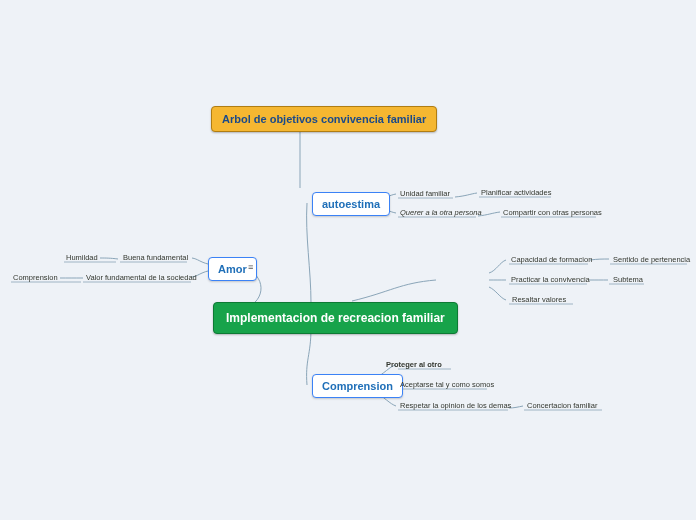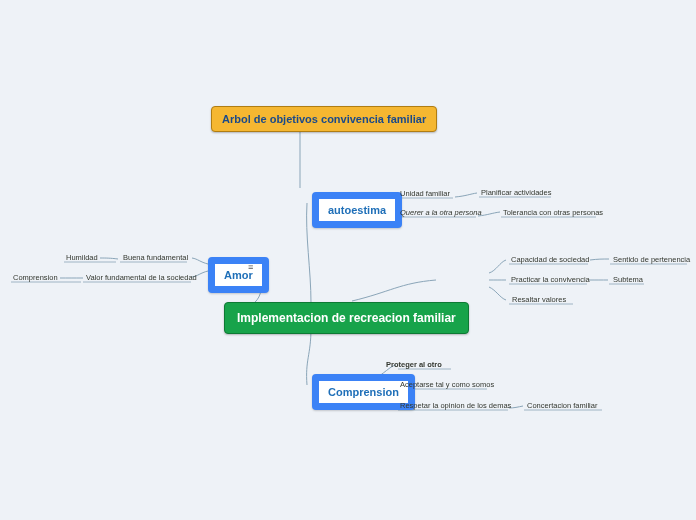--- a/index.html
+++ b/index.html
@@ -50,21 +50,21 @@
     border-radius: 4px;
     color: #ffffff;
     font-weight: bold;
     font-size: 12px;
     padding: 8px 12px;
     box-shadow: 0 1px 2px rgba(0,0,0,0.25);
   }
   
   .node-branch {
     background: #ffffff;
-    border: 7px solid #3b82f6;
+    border: 1px solid #3b82f6;
     border-radius: 4px;
     color: #1f6fb8;
     font-weight: bold;
     font-size: 11px;
     padding: 5px 9px;
     box-shadow: 0 1px 2px rgba(0,0,0,0.18);
   }
   
   .node-leaf {
     color: #33372f;
@@ -144,36 +144,36 @@
 
       <line x1="398" y1="369" x2="451" y2="369"></line>
       <line x1="398" y1="389" x2="487" y2="389"></line>
       <line x1="398" y1="410" x2="508" y2="410"></line>
       <line x1="524" y1="410" x2="602" y2="410"></line>
     </g>
   </svg>
 
   <div class="node node-title" style="left:211px; top:106px;">Arbol de objetivos convivencia familiar</div>
 
-  <div class="node node-central" style="left:224px; top:302px;">Implementacion de recreacion familiar</div>
+  <div class="node node-central" style="left:213px; top:302px;">Implementacion de recreacion familiar</div>
 
   <div class="node node-branch" style="left:312px; top:192px;">autoestima</div>
   <div class="node node-leaf" style="left:398px; top:189px;">Unidad familiar</div>
   <div class="node node-leaf" style="left:479px; top:188px;">Planificar actividades</div>
   <div class="node node-leaf" style="left:398px; top:208px;font-style:italic;">Querer a la otra persona</div>
-  <div class="node node-leaf" style="left:501px; top:208px;">Tolerancia con otras personas</div>
+  <div class="node node-leaf" style="left:501px; top:208px;">Compartir con otras personas</div>
 
   <div class="node node-branch" style="left:208px; top:257px;">Amor</div>
   <div class="handle" style="left:248px; top:263px;">≡</div>
   <div class="node node-leaf" style="left:64px; top:253px;">Humildad</div>
   <div class="node node-leaf" style="left:121px; top:253px;">Buena fundamental</div>
   <div class="node node-leaf" style="left:11px; top:273px;">Comprension</div>
   <div class="node node-leaf" style="left:84px; top:273px;">Valor fundamental de la sociedad</div>
 
-  <div class="node node-leaf" style="left:509px; top:255px;">Capacidad de sociedad</div>
+  <div class="node node-leaf" style="left:509px; top:255px;">Capacidad de formacion</div>
   <div class="node node-leaf" style="left:611px; top:255px;">Sentido de pertenencia</div>
   <div class="node node-leaf" style="left:509px; top:275px;">Practicar la convivencia</div>
   <div class="node node-leaf" style="left:611px; top:275px;">Subtema</div>
   <div class="node node-leaf" style="left:510px; top:295px;">Resaltar valores</div>
 
   <div class="node node-branch" style="left:312px; top:374px;">Comprension</div>
   <div class="node node-leaf" style="left:384px; top:360px;font-weight:bold;">Proteger al otro</div>
   <div class="node node-leaf" style="left:398px; top:380px;">Aceptarse tal y como somos</div>
   <div class="node node-leaf" style="left:398px; top:401px;">Respetar la opinion de los demas</div>
   <div class="node node-leaf" style="left:525px; top:401px;">Concertacion familiar</div>

